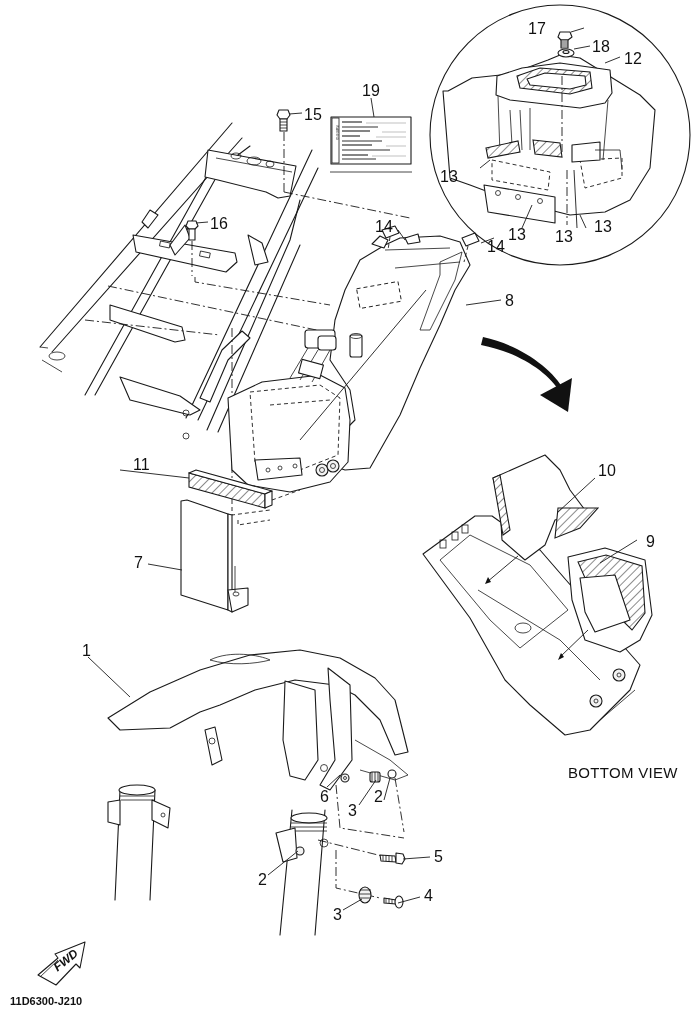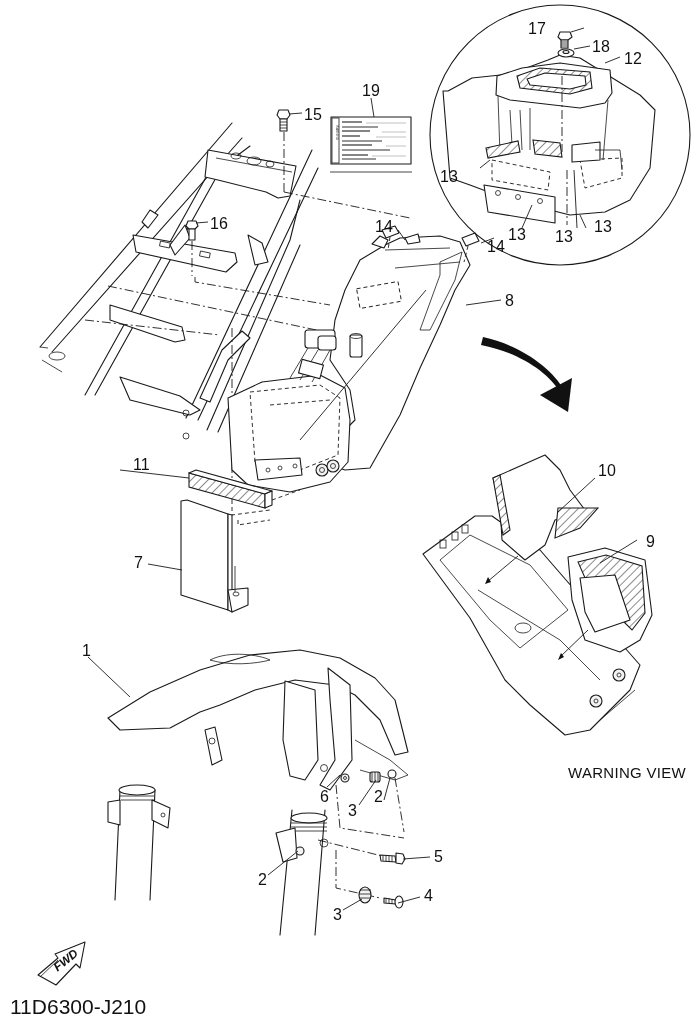--- a/index.html
+++ b/index.html
@@ -9,21 +9,21 @@
   .thin { fill: none; stroke: #1a1a1a; stroke-width: 0.8; }
   .dash { fill: none; stroke: #1a1a1a; stroke-width: 0.9; stroke-dasharray: 9 3 2 3; }
   .dash2 { fill: none; stroke: #1a1a1a; stroke-width: 0.9; stroke-dasharray: 4 3; }
   .fillw { fill: #ffffff; stroke: #1a1a1a; stroke-width: 1.1; stroke-linejoin: round; }
   .fillg { fill: #f2f2f2; stroke: #1a1a1a; stroke-width: 1.1; stroke-linejoin: round; }
   .hatch { fill: url(#hatch); stroke: #1a1a1a; stroke-width: 1.1; }
   .leader { fill: none; stroke: #1a1a1a; stroke-width: 0.9; }
   .callout { font-family: "Liberation Sans", sans-serif; font-size: 16px; fill: #111111; }
   .label-text { position: absolute; font-family: "Liberation Sans", sans-serif; color: #111111; }
   #bottom-view { left: 568px; top: 764px; font-size: 15px; letter-spacing: 0.3px; }
-  #diagram-code { left: 10px; top: 995px; font-size: 21px; font-weight: normal; }
+  #diagram-code { left: 10px; top: 995px; font-size: 11px; font-weight: bold; }
   .tiny { font-family: "Liberation Sans", sans-serif; font-size: 3.2px; fill: #333; }
   .fwd { font-family: "Liberation Sans", sans-serif; font-size: 12px; font-weight: bold; font-style: italic; fill: #111; }
 </style>
 </head>
 <body>
 
 <svg id="diagram" viewBox="0 0 698 1024" xmlns="http://www.w3.org/2000/svg">
   <defs>
     <pattern id="hatch" width="6" height="6" patternUnits="userSpaceOnUse" patternTransform="rotate(45)">
       <rect width="6" height="6" fill="#ffffff"></rect>
@@ -327,14 +327,14 @@
     <text class="callout" x="375" y="232">14</text>
     <text class="callout" x="487" y="252">14</text>
     <text class="callout" x="304" y="120">15</text>
     <text class="callout" x="210" y="229">16</text>
     <text class="callout" x="528" y="34">17</text>
     <text class="callout" x="592" y="52">18</text>
     <text class="callout" x="362" y="96">19</text>
   </g>
 </svg>
 
-<div id="bottom-view" class="label-text">WARNING VIEW</div>
+<div id="bottom-view" class="label-text">BOTTOM VIEW</div>
 <div id="diagram-code" class="label-text">11D6300-J210</div>
 
 </body></html>

